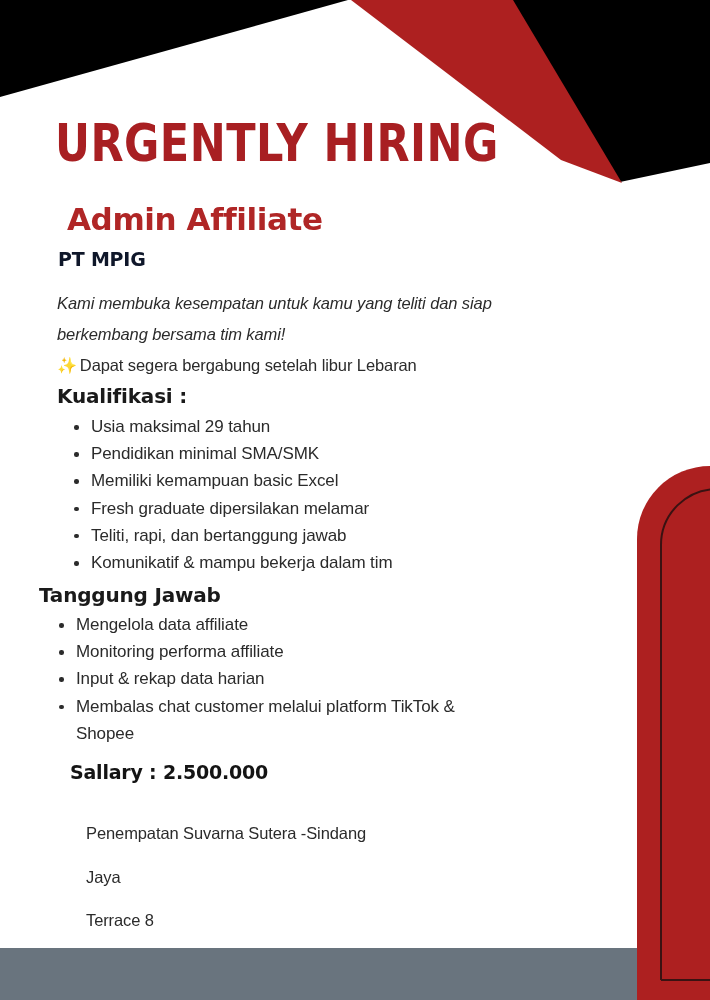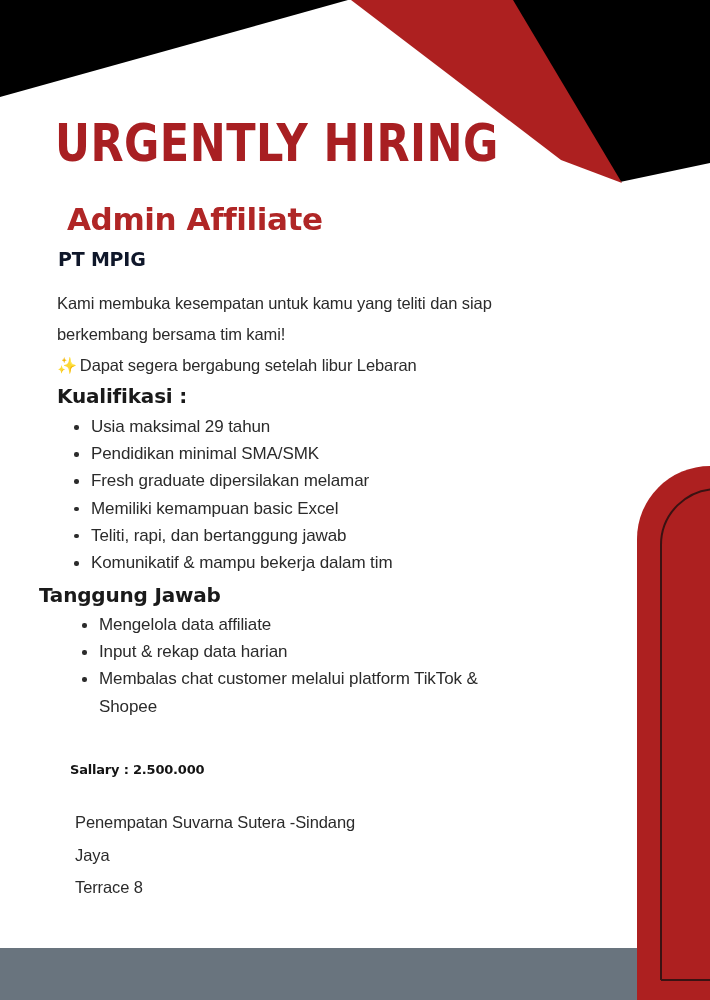--- a/index.html
+++ b/index.html
@@ -87,20 +87,21 @@
 
   .intro-line {
     margin: 0;
     font-size: 16.5px;
     line-height: 31px;
     color: #2b2b2b;
     letter-spacing: -0.1px;
   }
   .intro-line.wrap {
     width: 490px;
+    font-style: italic;
   }
 
   .sparkle {
     color: #e8b33a;
     font-size: 16px;
     margin-right: 3px;
   }
 
   .section-title {
     margin: 0;
@@ -116,21 +117,21 @@
   .tanggung-title    { position: absolute; left: 39px; top: 585px; }
 
   ul.bullets {
     position: absolute;
     margin: 0;
     padding: 0;
     list-style: none;
     width: 500px;
   }
   ul.kualifikasi-list { left: 72px; top: 413px; }
-  ul.tanggung-list    { left: 80px; top: 611px; }
+  ul.tanggung-list    { left: 57px; top: 611px; }
 
   ul.bullets li {
     position: relative;
     padding-left: 19px;
     font-size: 17px;
     line-height: 27.2px;
     color: #2b2b2b;
     letter-spacing: -0.1px;
   }
   ul.bullets li::before {
@@ -147,35 +148,35 @@
     width: 430px;
   }
 
   .salary {
     position: absolute;
     left: 70px;
     top: 763px;
     margin: 0;
     font-family: "DejaVu Sans", sans-serif;
     font-weight: 700;
-    font-size: 13px;
+    font-size: 19px;
     line-height: 1;
     color: #141414;
     letter-spacing: -0.2px;
     white-space: nowrap;
   }
 
   .placement {
     position: absolute;
     left: 70px;
     top: 804px;
     width: 420px;
   }
   .placement p {
-    margin: 5px;
+    margin: 16px;
     font-size: 16.5px;
     line-height: 27.5px;
     color: #2b2b2b;
     letter-spacing: -0.1px;
   }
 </style>
 </head>
 <body>
 
 <div id="poster">
@@ -211,30 +212,31 @@
       <p class="intro-line">
         <span class="sparkle">✨</span><span>Dapat segera bergabung setelah libur Lebaran</span>
       </p>
     </div>
 
     <h4 class="section-title kualifikasi-title">Kualifikasi :</h4>
 
     <ul class="bullets kualifikasi-list">
       <li>Usia maksimal 29 tahun</li>
       <li>Pendidikan minimal SMA/SMK</li>
+      <li>Memiliki kemampuan basic Excel</li>
       <li>Fresh graduate dipersilakan melamar</li>
-      <li>Memiliki kemampuan basic Excel</li>
       <li>Teliti, rapi, dan bertanggung jawab</li>
       <li>Komunikatif &amp; mampu bekerja dalam tim</li>
     </ul>
 
     <h4 class="section-title tanggung-title">Tanggung Jawab</h4>
 
     <ul class="bullets tanggung-list">
       <li>Mengelola data affiliate</li>
+      <li>Monitoring performa affiliate</li>
       <li>Input &amp; rekap data harian</li>
       <li class="two-line">Membalas chat customer melalui platform TikTok &amp; Shopee</li>
     </ul>
 
     <p class="salary">Sallary : 2.500.000</p>
 
     <div class="placement">
       <p>Penempatan Suvarna Sutera -Sindang</p>
       <p>Jaya</p>
       <p>Terrace 8</p>

